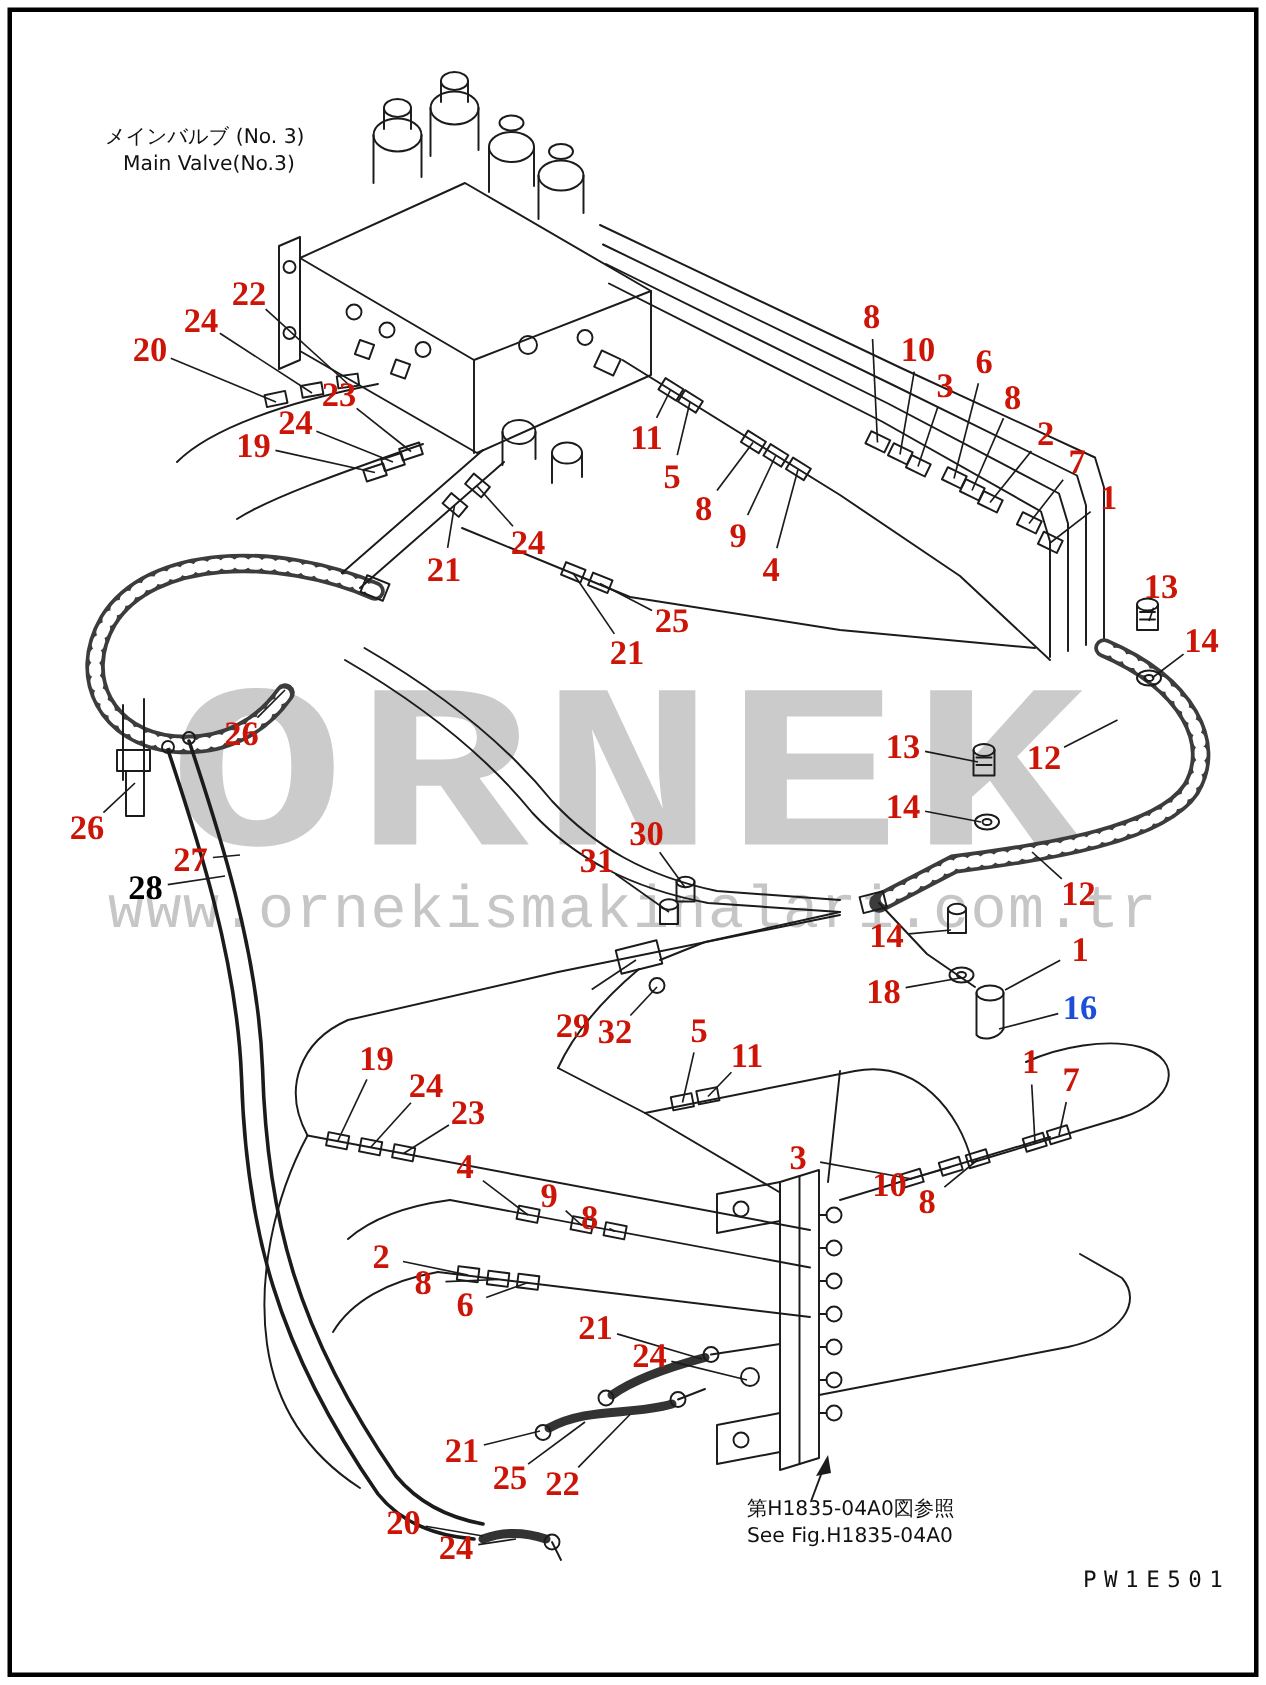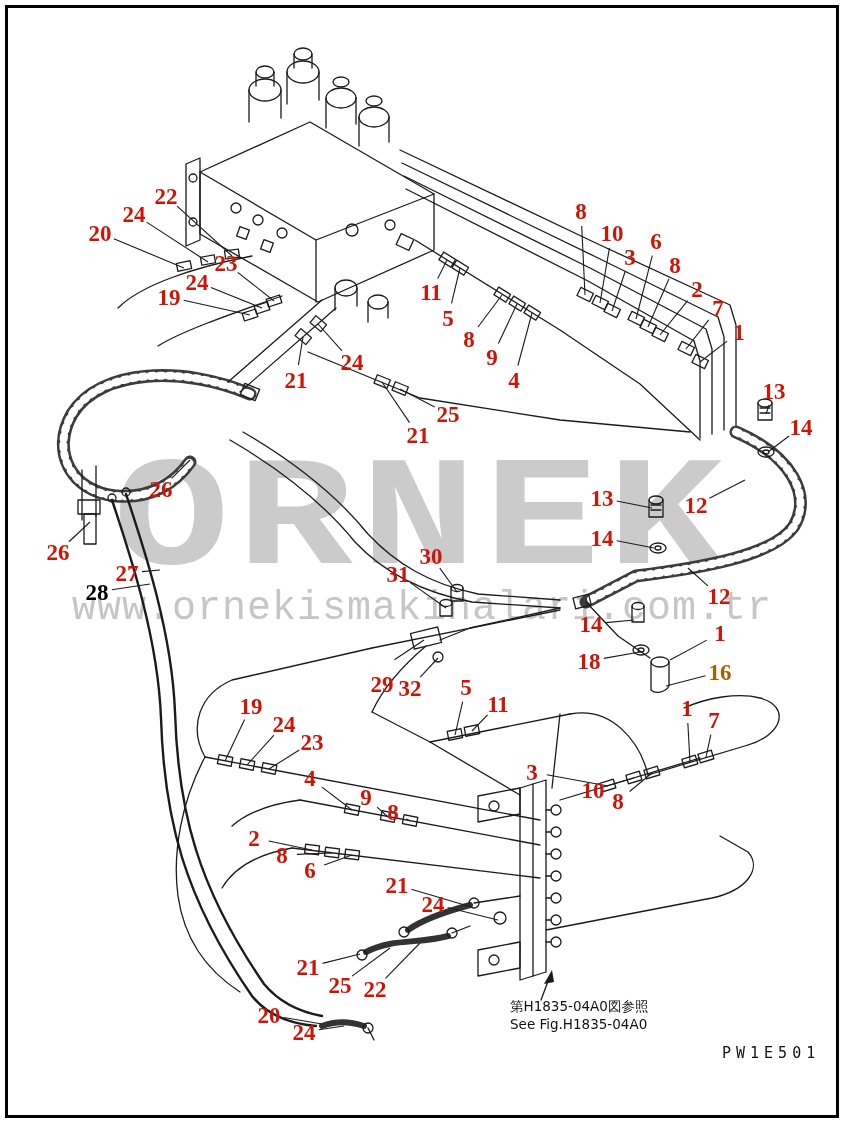--- a/index.html
+++ b/index.html
@@ -9,21 +9,21 @@
   .watermark{position:absolute;left:0;right:0;top:444px;text-align:center;z-index:1;font-family:Liberation Mono, monospace;}
   .wm-name{font-size:156px;font-weight:bold;letter-spacing:6px;line-height:1;
            transform:scaleX(1.24);transform-origin:center;white-space:nowrap;}
   .wm-url{font-size:40px;letter-spacing:1px;margin-top:-14px;white-space:nowrap;}
   #art{position:absolute;left:0;top:0;z-index:2;}
   #callout-layer{position:absolute;left:0;top:0;width:100%;height:100%;z-index:3;}
   .callout{position:absolute;transform:translate(-50%,-50%);
            font-family:"Liberation Serif",serif;font-size:23px;font-weight:600;line-height:1;}
   .title-block{position:absolute;left:70px;top:82px;font-size:13.5px;line-height:1.35;z-index:4;}
   .title-block .en{padding-left:12px;}
-  .ref-block{position:absolute;left:498px;top:997px;font-size:13.5px;line-height:1.35;z-index:4;margin-left:12px;}
+  .ref-block{position:absolute;left:498px;top:997px;font-size:13.5px;line-height:1.35;z-index:4;}
   .drawing-code{position:absolute;left:722px;top:1044px;font-size:15px;letter-spacing:5px;
                 font-family:"DejaVu Sans Mono",monospace;z-index:4;}
 </style>
 </head>
 <body>
 
 <div class="sheet">
 
   <div class="watermark">
     <div class="wm-name" id="wm-name" style="color: rgb(203, 203, 203);">ORNEK</div>
@@ -322,21 +322,21 @@
       <span class="callout" style="left: 719px; top: 596px; color: rgb(204, 21, 7);">12</span>
       <span class="callout" style="left: 161px; top: 489px; color: rgb(204, 21, 7);">26</span>
       <span class="callout" style="left: 58px; top: 552px; color: rgb(204, 21, 7);">26</span>
       <span class="callout" style="left: 127px; top: 573px; color: rgb(204, 21, 7); text-align: center;">27</span>
       <span class="callout" style="left: 97px; top: 592px; color: #000000;">28</span>
       <span class="callout" style="left: 431px; top: 556px; color: rgb(204, 21, 7);">30</span>
       <span class="callout" style="left: 398px; top: 574px; color: rgb(204, 21, 7);">31</span>
       <span class="callout" style="left: 591px; top: 624px; color: rgb(204, 21, 7);">14</span>
       <span class="callout" style="left: 589px; top: 661px; color: rgb(204, 21, 7);">18</span>
       <span class="callout" style="left: 720px; top: 633px; color: rgb(204, 21, 7);">1</span>
-      <span class="callout" style="left: 720px; top: 672px; color: #a16207;">16</span>
+      <span class="callout" style="left: 720px; top: 672px; color: #1d4ed8;">16</span>
       <span class="callout" style="left: 382px; top: 668px; color: rgb(204, 21, 7); margin-top: 16px;">29</span>
       <span class="callout" style="left: 410px; top: 688px; color: rgb(204, 21, 7);">32</span>
       <span class="callout" style="left: 466px; top: 687px; color: rgb(204, 21, 7);">5</span>
       <span class="callout" style="left: 498px; top: 704px; color: rgb(204, 21, 7);">11</span>
       <span class="callout" style="left: 687px; top: 708px; color: rgb(204, 21, 7);">1</span>
       <span class="callout" style="left: 714px; top: 720px; color: rgb(204, 21, 7);">7</span>
       <span class="callout" style="left: 251px; top: 706px; color: rgb(204, 21, 7);">19</span>
       <span class="callout" style="left: 284px; top: 724px; color: rgb(204, 21, 7);">24</span>
       <span class="callout" style="left: 312px; top: 742px; color: rgb(204, 21, 7);">23</span>
       <span class="callout" style="left: 310px; top: 778px; color: rgb(204, 21, 7);">4</span>
@@ -350,20 +350,24 @@
       <span class="callout" style="left: 310px; top: 870px; color: rgb(204, 21, 7);">6</span>
       <span class="callout" style="left: 397px; top: 885px; color: rgb(204, 21, 7);">21</span>
       <span class="callout" style="left: 433px; top: 904px; color: rgb(204, 21, 7);">24</span>
       <span class="callout" style="left: 308px; top: 967px; color: rgb(204, 21, 7);">21</span>
       <span class="callout" style="left: 340px; top: 985px; color: rgb(204, 21, 7);">25</span>
       <span class="callout" style="left: 375px; top: 989px; color: rgb(204, 21, 7);">22</span>
       <span class="callout" style="left: 269px; top: 1015px; color: rgb(204, 21, 7);">20</span>
       <span class="callout" style="left: 304px; top: 1032px; color: rgb(204, 21, 7);">24</span>
     </div>
 
+  <div class="title-block">
+    <div class="jp">メインバルブ (No. 3)</div>
+    <div class="en">Main Valve(No.3)</div>
+  </div>
 
   <div class="ref-block">
     <div>第H1835-04A0図参照</div>
     <div>See Fig.H1835-04A0</div>
   </div>
 
   <div class="drawing-code">PW1E501</div>
 
   <div class="frame"></div>
 </div>

